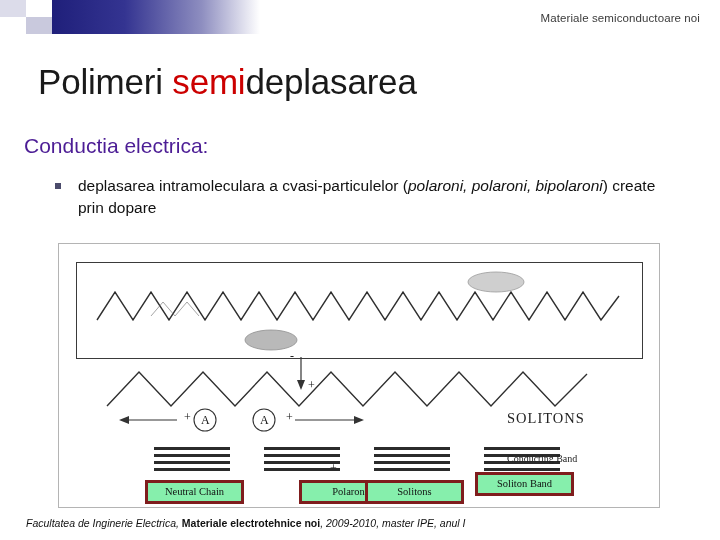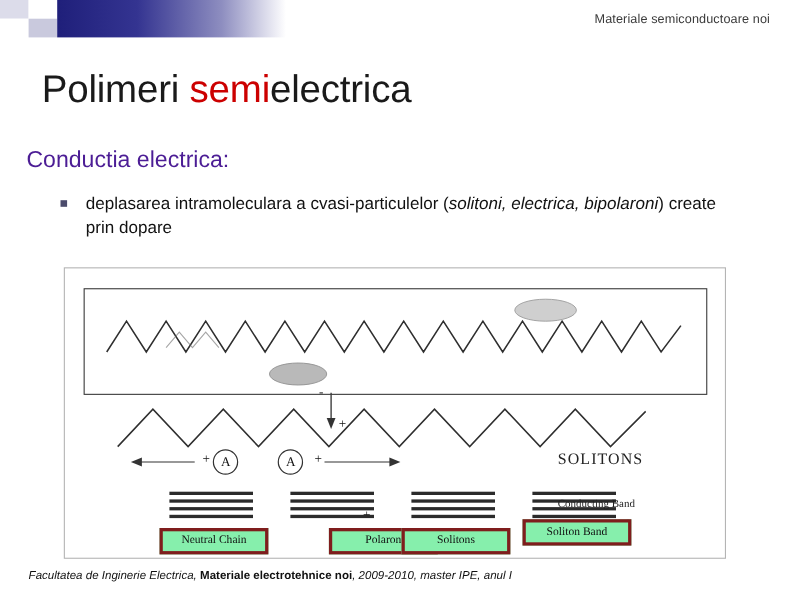--- a/index.html
+++ b/index.html
@@ -187,29 +187,29 @@
   <div class="blk b1"></div>
   <div class="blk b2"></div>
   <div class="blk b3"></div>
   <div class="blk b4"></div>
   <div class="blk band"></div>
 </div>
 
 <div class="running-header">Materiale semiconductoare noi</div>
 
 <div class="slide-title">
-  <span>Polimeri </span><span class="hl">semi</span><span>electrica</span>
+  <span>Polimeri </span><span class="hl">semi</span><span>deplasarea</span>
 </div>
 
 <div class="subtitle">Conductia electrica:</div>
 
 <div class="bullet-row">
   <div class="bullet-marker"><span class="sq"></span></div>
   <div class="bullet-text">
-    <span>deplasarea intramoleculara a cvasi-particulelor (</span><i>solitoni, electrica, bipolaroni</i><span>) create prin dopare</span>
+    <span>deplasarea intramoleculara a cvasi-particulelor (</span><i>polaroni, polaroni, bipolaroni</i><span>) create prin dopare</span>
   </div>
 </div>
 
 <div class="figure">
   <div class="fig-inner">
     <div class="fig-box"></div>
 
     <svg width="600" height="263" viewBox="0 0 600 263">
 
       <polyline points="38,76 56,48 74,76 92,48 110,76 128,48 146,76 164,48 182,76 200,48 218,76 236,48 254,76 272,48 290,76 308,48 326,76 344,48 362,76 380,48 398,76 416,48 434,76 452,48 470,76 488,48 506,76 524,48 542,76 560,52" fill="none" stroke="#2f2f2f" stroke-width="1.4"></polyline>

